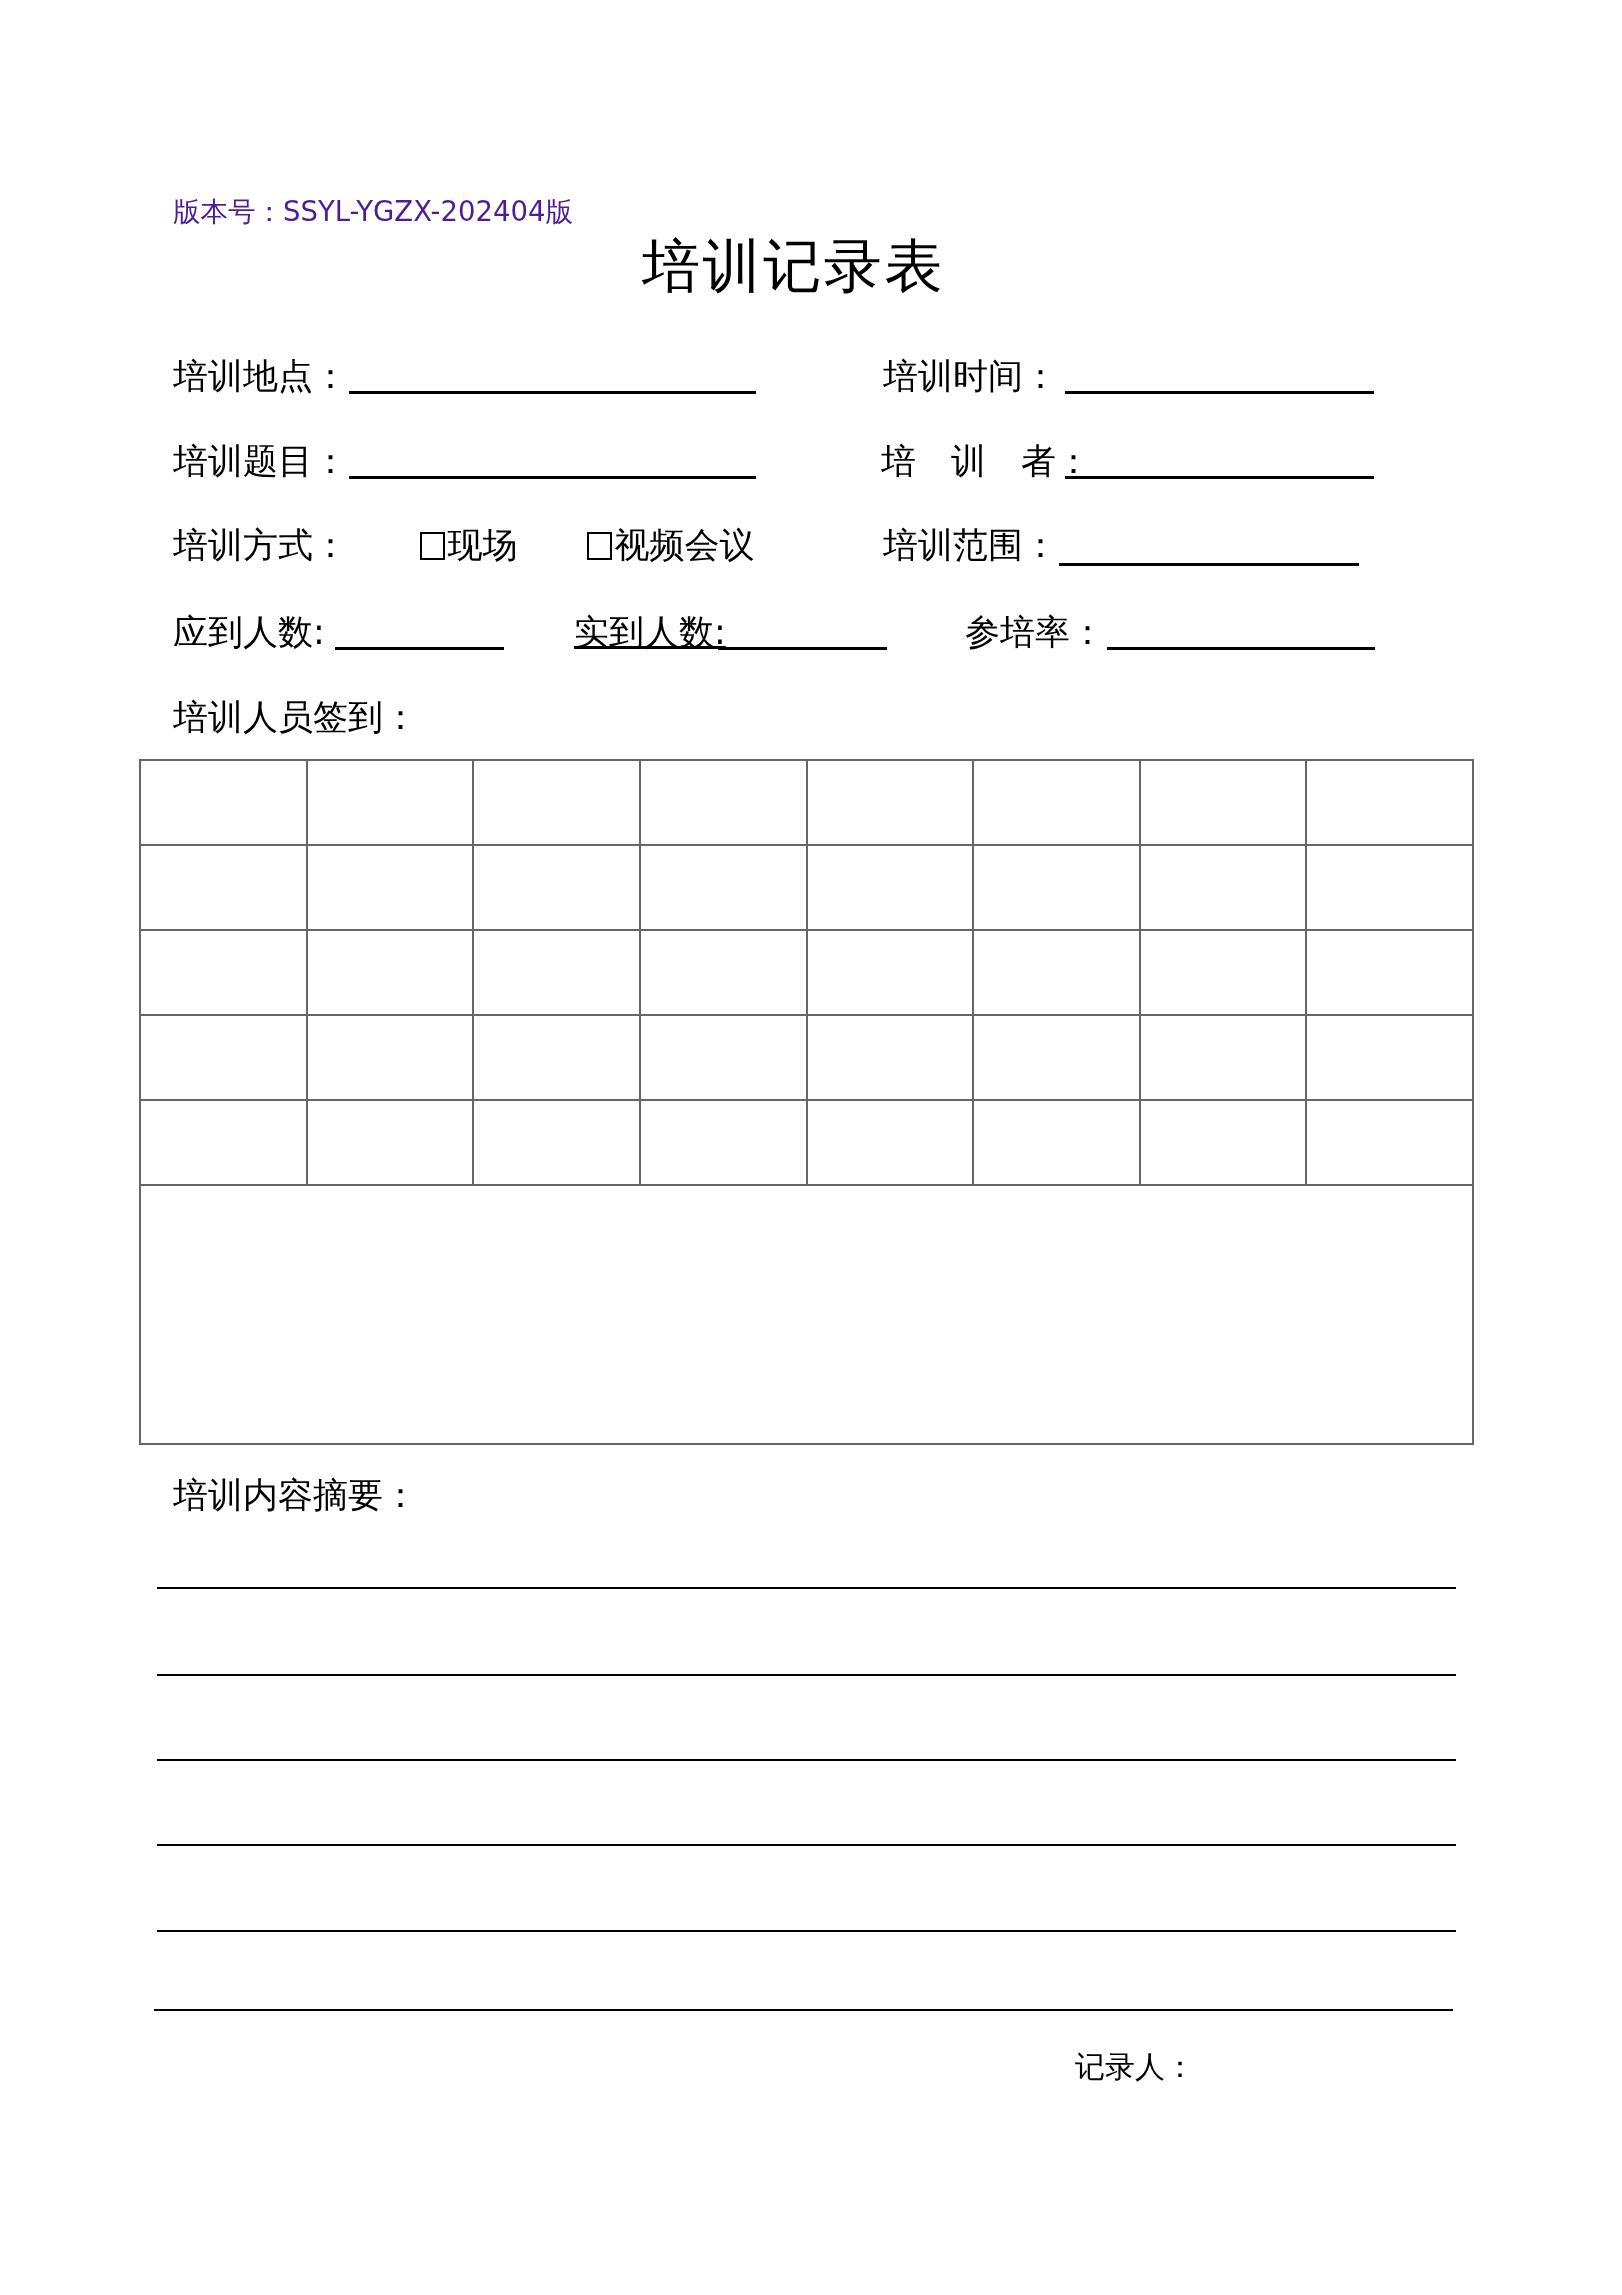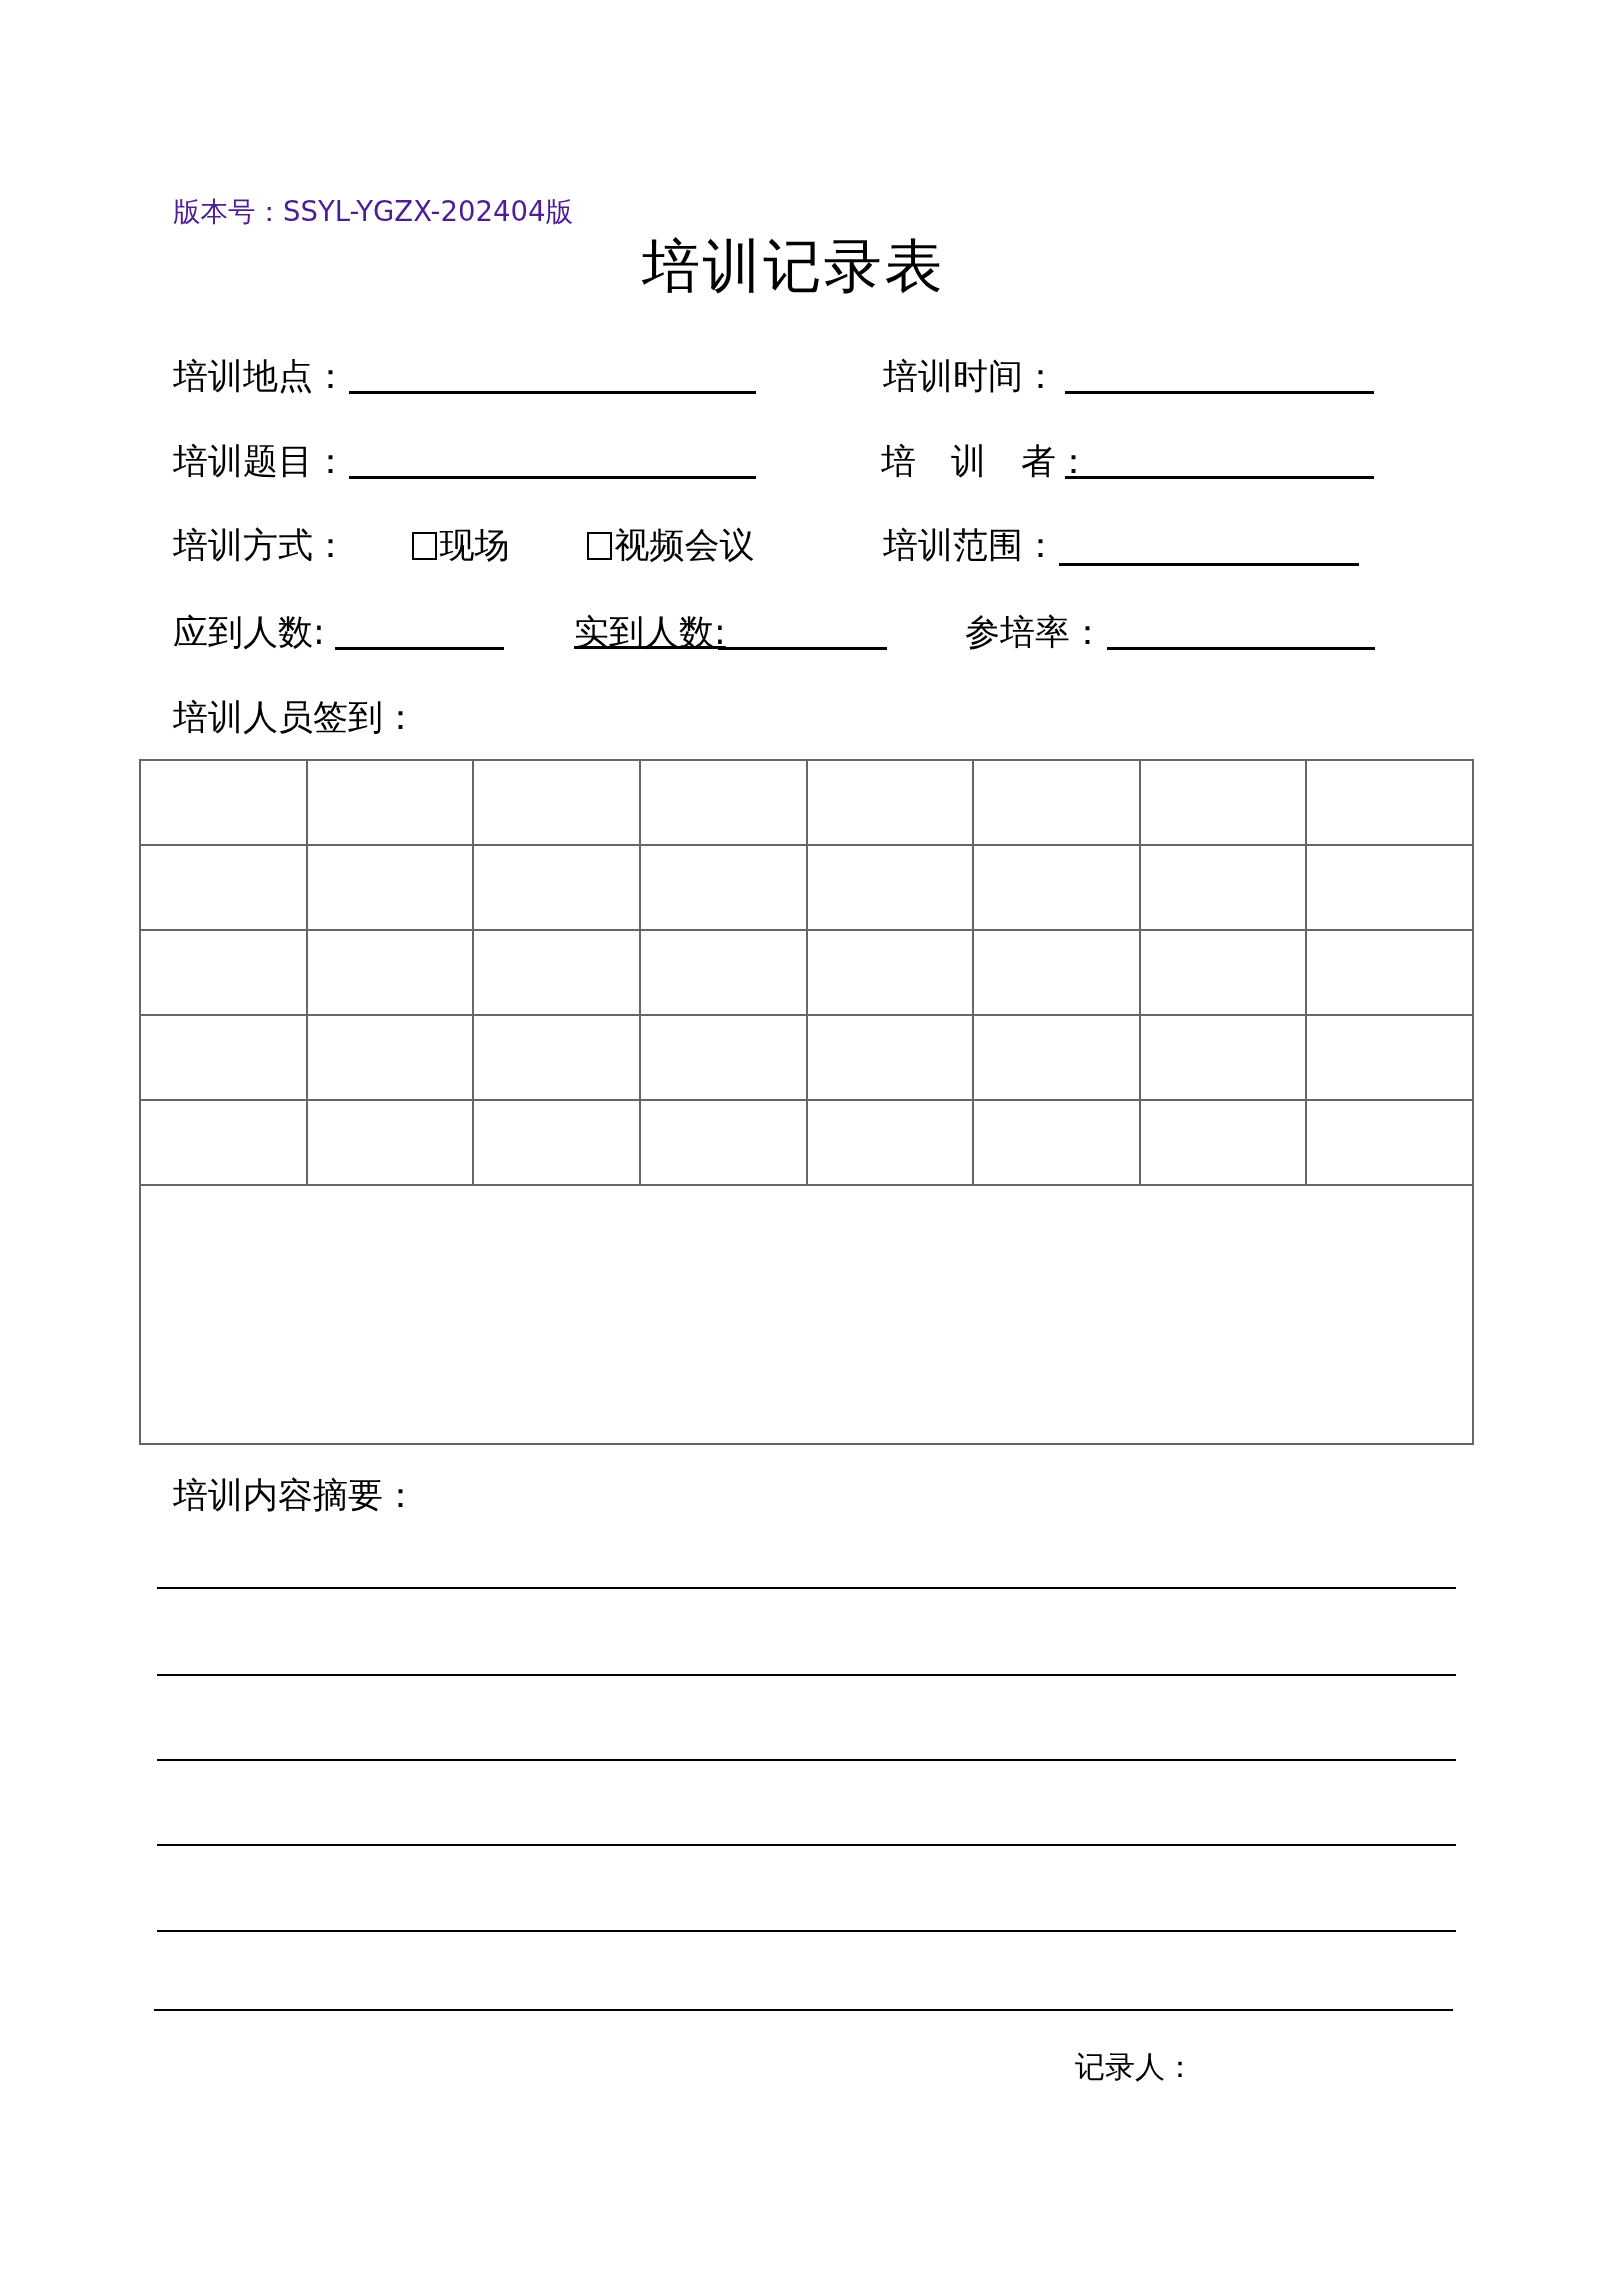--- a/index.html
+++ b/index.html
@@ -34,21 +34,21 @@
 <div class="uline" style="left:349px; top:391px; width:407px;"></div>
 <div class="abs label" style="left:867px; top:353px;text-align:center;">培训时间：</div>
 <div class="uline" style="left:1065px; top:391px; width:309px;"></div>
 
 <div class="abs label" style="left:157px; top:438px;">培训题目：</div>
 <div class="uline" style="left:349px; top:476px; width:407px;"></div>
 <div class="abs label" style="left:865px; top:438px;">培　训　者：</div>
 <div class="uline" style="left:1065px; top:476px; width:309px;"></div>
 
 <div class="abs label" style="left:157px; top:522px;">培训方式：</div>
-<div class="abs label" style="left:372px; top:522px;padding-left:24px;">
+<div class="abs label" style="left:380px; top:522px;padding-left:24px;">
   <span class="checkbox"></span><span>现场</span>
 </div>
 <div class="abs label" style="left:571px; top:522px;">
   <span class="checkbox"></span><span>视频会议</span>
 </div>
 <div class="abs label" style="left:867px; top:522px;">培训范围：</div>
 <div class="uline" style="left:1059px; top:563px; width:300px;"></div>
 
 <div class="abs label" style="left:157px; top:609px;">应到人数:</div>
 <div class="uline" style="left:335px; top:647px; width:169px;"></div>

